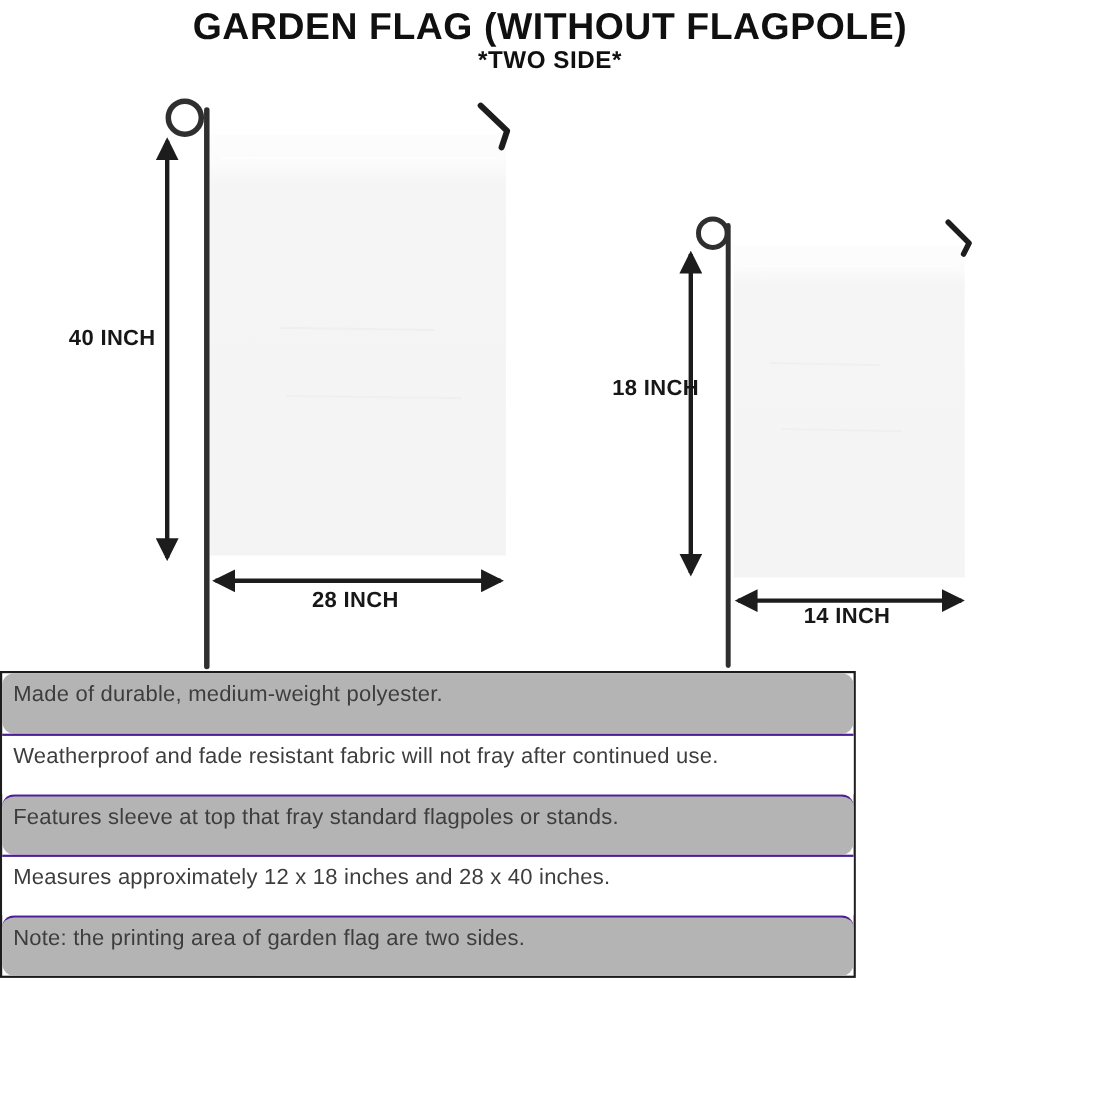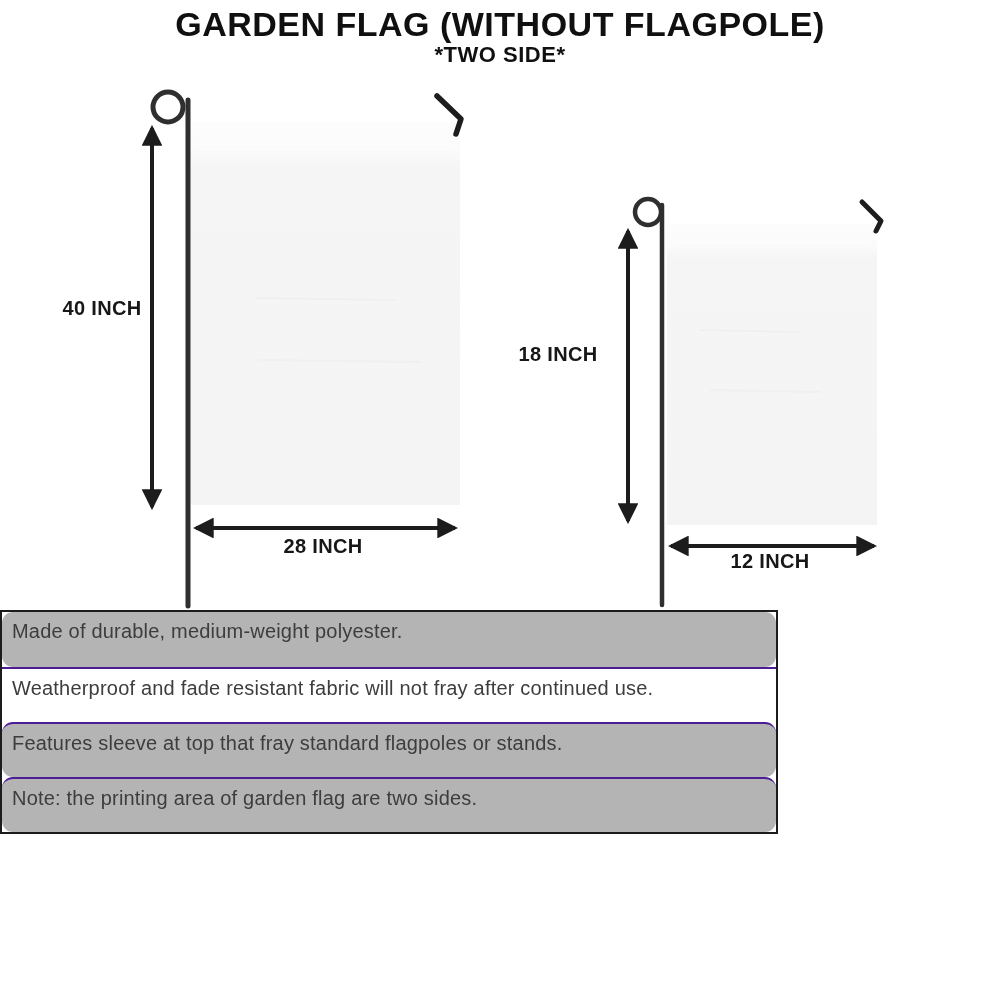--- a/index.html
+++ b/index.html
@@ -121,23 +121,24 @@
       <polyline points="862,202 881,221 876,231" fill="none" stroke="#1d1d1d" stroke-width="5" stroke-linecap="round" stroke-linejoin="round"></polyline>
 
       <line x1="628" y1="231" x2="628" y2="521" stroke="#1c1c1c" stroke-width="4" marker-start="url(#ah)" marker-end="url(#ah)"></line>
 
       <line x1="671" y1="546" x2="874" y2="546" stroke="#1c1c1c" stroke-width="4" marker-start="url(#ah)" marker-end="url(#ah)"></line>
     </g>
   </svg>
 
   <div class="dim-label" style="left:102px; top:308px;">40 INCH</div>
   <div class="dim-label" style="left:323px; top:546px;">28 INCH</div>
-  <div class="dim-label" style="left:558px; top:354px;text-align:right;">18 INCH</div>
-  <div class="dim-label" style="left:770px; top:561px;">12 INCH</div>
+  <div class="dim-label" style="left:596px; top:354px;text-align:right;">18 INCH</div>
+  <div class="dim-label" style="left:770px; top:561px;">14 INCH</div>
 
   <div class="features">
     <div class="feature-row gray">Made of durable, medium-weight polyester.</div>
     <div class="feature-row white">Weatherproof and fade resistant fabric will not fray after continued use.</div>
     <div class="feature-row gray">Features sleeve at top that fray standard flagpoles or stands.</div>
+    <div class="feature-row white">Measures approximately 12 x 18 inches and 28 x 40 inches.</div>
     <div class="feature-row gray">Note: the printing area of garden flag are two sides.</div>
   </div>
 
 </div>
 
 </body></html>

